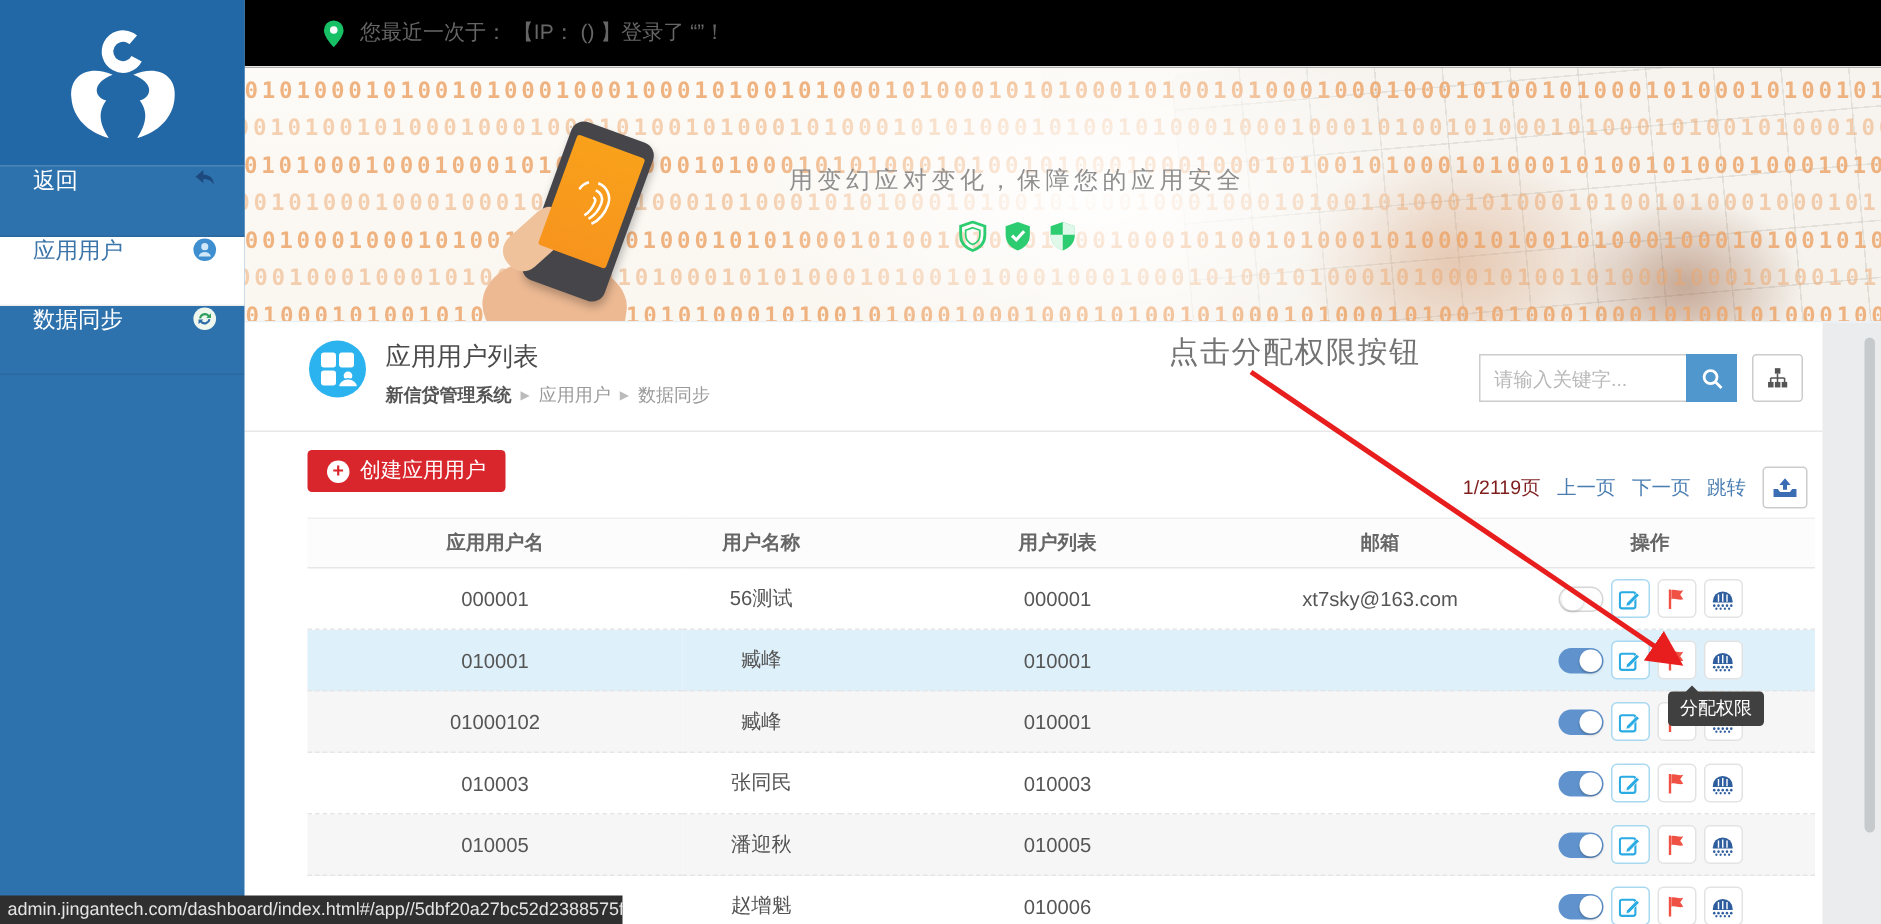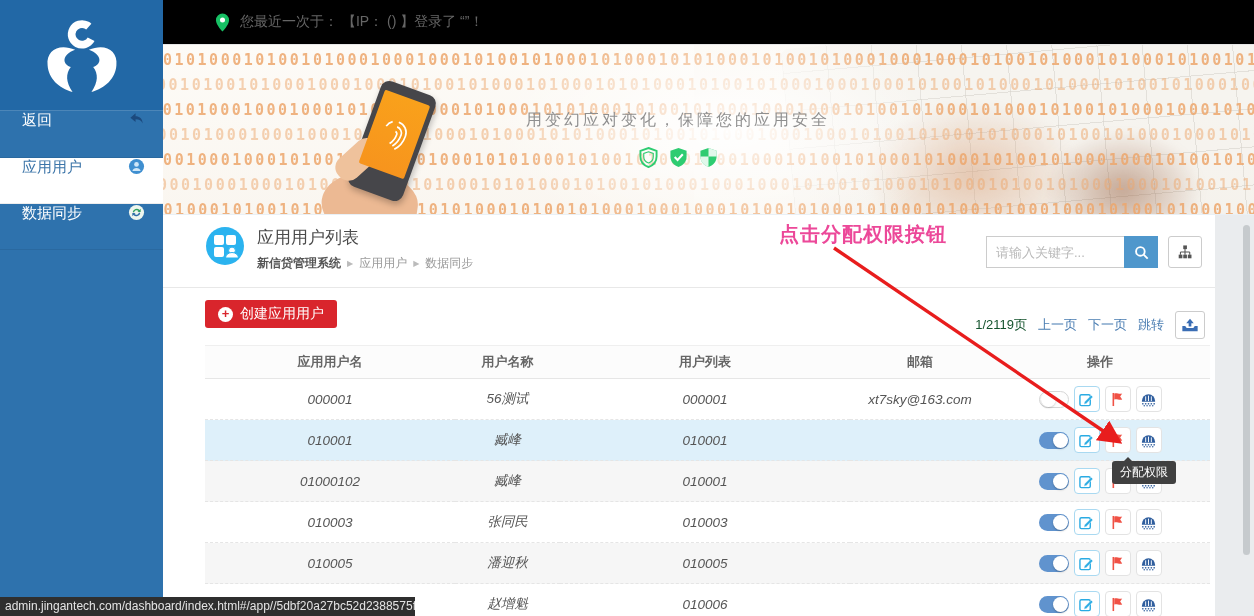--- a/index.html
+++ b/index.html
@@ -62,46 +62,46 @@
   .search-input::placeholder { color:#b9b9b9; }
   .search-btn { width:34px; height:32px; background:#4f97cc; border:1px solid #4f97cc; display:flex; align-items:center; justify-content:center; cursor:pointer; }
   .site-btn { width:34px; height:32px; background:#fff; border:1px solid #ccc; border-radius:3px; margin-left:10px; display:flex; align-items:center; justify-content:center; cursor:pointer; }
 
   .divider { position:absolute; left:0; right:0; top:72px; border-top:1px solid #e8e8e8; }
 
   .create-btn { position:absolute; left:42px; top:85px; height:28px; background:#d9252c; color:#fff; font-size:14px; border:none; border-radius:3px; padding:0 13px; display:flex; align-items:center; gap:7px; cursor:pointer; }
   .plus-circ { width:15px; height:15px; border-radius:50%; background:#fff; color:#d9252c; font-weight:bold; font-size:13px; line-height:14px; text-align:center; }
 
   .pag-row { position:absolute; top:96px; right:10px; display:flex; align-items:center; gap:11px; font-size:13px; }
-  .pag-info { color:#14532d;margin-left:28px; }
+  .pag-info { color:#7f1d1d;margin-left:28px; }
   .pag-link { color:#4a7db2; cursor:pointer; text-decoration:none; }
   .export-btn { width:30px; height:28px; background:#fff; border:1px solid #ccc; border-radius:3px; display:flex; align-items:center; justify-content:center; cursor:pointer; }
 
   table.app-table { position:absolute; left:42px; top:130px; width:1005px; border-collapse:collapse; table-layout:fixed; border-top:1px solid #efefef; }
   .app-table th { height:33px; font-size:13px; color:#666; font-weight:bold; text-align:center; background:#fcfcfc; border-bottom:1px solid #e6e6e6; }
-  .app-table td { height:41px; font-size:13.5px; color:#555; text-align:center;font-style:italic; }
+  .app-table td { height:41px; font-size:13.5px; color:#555; text-align:center; }
   .app-table tbody tr { border-top:1px dashed #e5e5e5; background:#fff; }
   .app-table tbody tr:first-child { border-top:none; }
   .app-table tbody tr:nth-child(odd):not(:first-child) { background:#f6f6f6; }
   .app-table tbody tr.hl { background:#def0fa; }
 
   .actions { display:flex; align-items:center; justify-content:center; gap:5px; }
   .toggle { width:30px; height:17px; border-radius:9px; background:#6093ce; position:relative; cursor:pointer; flex:none; }
   .toggle .knob { position:absolute; right:1px; top:1px; width:15px; height:15px; border-radius:50%; background:#fff; box-shadow:0 1px 2px rgba(0,0,0,.25); }
   .toggle.off { background:#fdfdfd; border:1px solid #d6d6d6; }
   .toggle.off .knob { right:auto; left:1px; top:0; box-shadow:0 1px 2px rgba(0,0,0,.18); }
   .ico-btn { width:26px; height:26px; background:#fff; border:1px solid #e3e3e3; border-radius:4px; display:flex; align-items:center; justify-content:center; cursor:pointer; flex:none; }
   .ico-btn.edit { border-color:#a9d9f1; }
 
   
   .tooltip { position:absolute; left:1112px; top:461px; background:#404040; color:#fff; font-size:12px; padding:3px 8px; border-radius:3px; z-index:65; white-space:nowrap; }
   .tooltip::before { content:""; position:absolute; top:-4px; left:11px; border-left:5px solid transparent; border-right:5px solid transparent; border-bottom:5px solid #404040; }
 
   
-  .anno-text { position:absolute; left:779px; top:221px; color:#ec4899; font-size:20px; font-weight:bold; z-index:70; letter-spacing:1px; }
+  .anno-text { position:absolute; left:779px; top:221px; color:#737373; font-size:20px; font-weight:normal; z-index:70; letter-spacing:1px; }
   .anno-svg { position:absolute; left:0; top:0; width:1254px; height:616px; z-index:68; pointer-events:none; }
 
   
   .statusbar { position:absolute; left:0; top:597px; width:415px; height:19px; background:#2f2f2f; color:#e4e4e4; font-size:12px; line-height:19px; padding-left:5px; z-index:80; white-space:nowrap; overflow:hidden; }
 </style>
 </head>
 <body>
 
 <div class="sidebar">
   <div class="logo-box">

